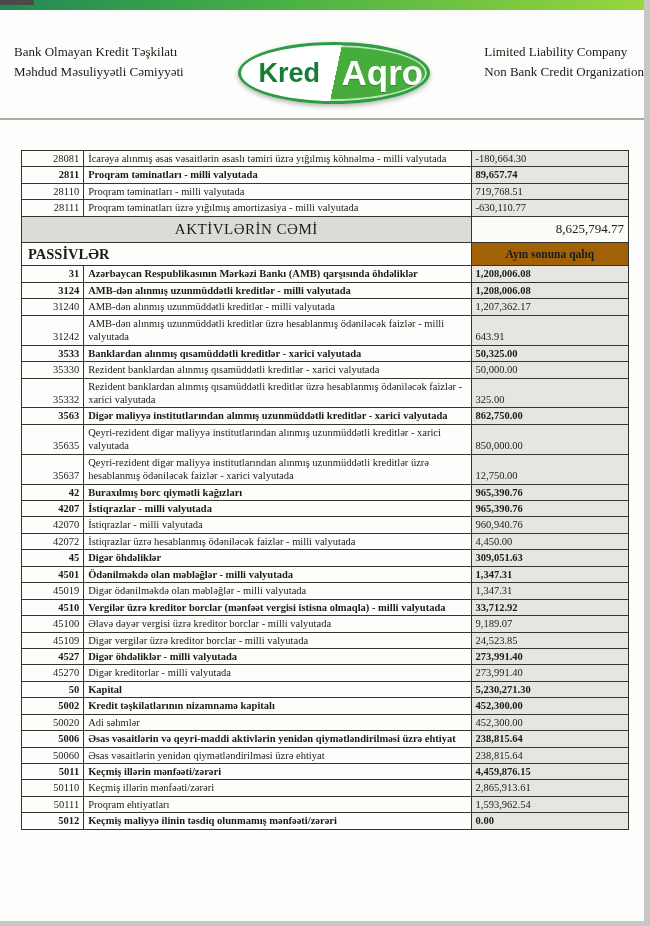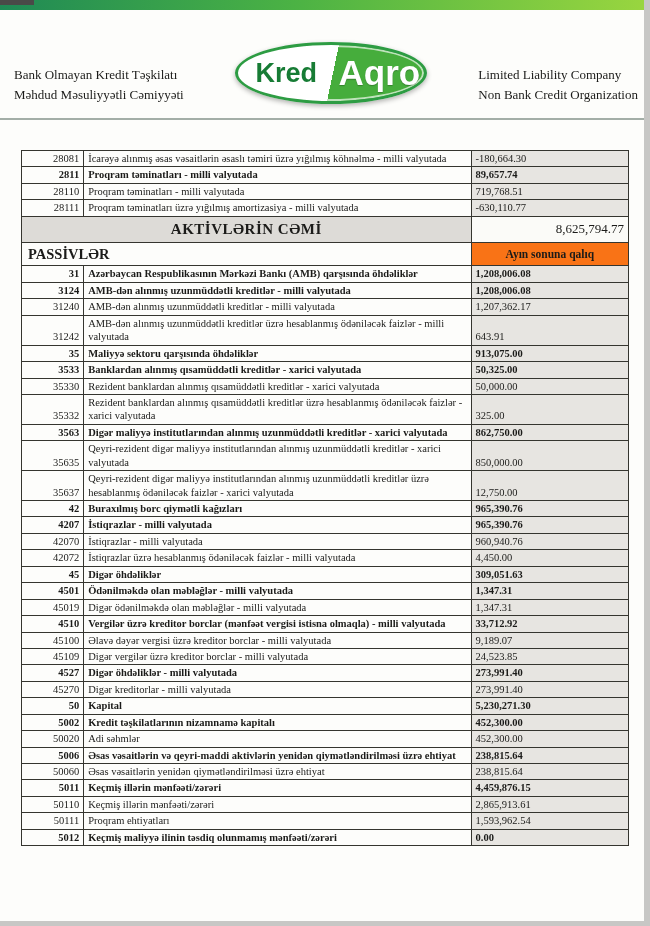--- a/index.html
+++ b/index.html
@@ -13,22 +13,22 @@
     background:linear-gradient(90deg,
       var(--c-top_bar_left,#1f8a55) 0%,
       var(--c-top_bar_mid,#4bb244) 45%,
       var(--c-top_bar_right,#9ad63f) 100%);
   }
   .corner-mark{position:absolute;top:0;left:0;width:34px;height:5px;background:#4a4a48;}
   .edge-right{position:absolute;top:0;right:0;width:6px;height:100%;background:#c7c7c5;}
   .edge-bottom{position:absolute;bottom:0;left:0;width:100%;height:5px;background:#c7c7c5;}
 
   .header{
-    display:flex;align-items:flex-end;justify-content:space-between;
-    padding:42px 12px 0 14px;
+    display:flex;align-items:flex-start;justify-content:space-between;
+    padding:42px 6px 0 14px;
   }
   .header-left,.header-right{font-size:13px;line-height:1.5;white-space:nowrap;}
   .logo{
     width:186px;height:56px;flex:0 0 auto;
     border-radius:50%;
     border:3px solid #2d9c43;
     box-shadow:0 2px 5px rgba(0,0,0,.3), inset 0 0 0 2px rgba(255,255,255,.65);
     background:linear-gradient(102deg,#ffffff 0 51%,var(--c-logo_green,#46ad3c) 51%);
     display:flex;align-items:center;
     font-family:"Liberation Sans", sans-serif;font-weight:bold;
@@ -45,26 +45,26 @@
     border:1px solid #35352f;
     padding:1px 4px;vertical-align:bottom;line-height:1.28;
     overflow:hidden;
   }
   td.code{text-align:right;}
   td.desc{text-align:left;}
   td.value{text-align:left;background:var(--c-value_cell_bg,#e7e5e1);}
   tr.bold td{font-weight:bold;}
 
   .totals-label{
-    text-align:center;font-weight:bold;font-size:15px;letter-spacing:.5px;
+    text-align:center;font-weight:normal;font-size:15px;letter-spacing:.5px;
     background:var(--c-total_cell_bg,#dddbd7);padding:3px 4px;vertical-align:middle;
   }
   .totals-value{text-align:right;font-size:13px;background:#fbfbf8;vertical-align:middle;}
   .passiv-label{font-weight:bold;font-size:14.5px;padding:2px 4px 2px 6px;vertical-align:middle;}
-  .passiv-value-header{font-weight:bold;font-size:11.5px;text-align:center;background:#f97316;vertical-align:middle;}
+  .passiv-value-header{font-weight:bold;font-size:11.5px;text-align:center;background:#a16207;vertical-align:middle;}
 </style>
 </head>
 <body>
 
 <div class="page">
   <div class="topbar"></div>
   <div class="corner-mark"></div>
 
   <div class="header">
     <div class="header-left">
@@ -137,25 +137,20 @@
             <td class="code">31240</td>
             <td class="desc">AMB-dən alınmış uzunmüddətli kreditlər - milli valyutada</td>
             <td class="value">1,207,362.17</td>
           </tr>
           <tr>
             <td class="code">31242</td>
             <td class="desc">AMB-dən alınmış uzunmüddətli kreditlər üzrə hesablanmış ödəniləcək faizlər - milli valyutada</td>
             <td class="value">643.91</td>
           </tr>
           <tr class="bold">
-            <td class="code">35</td>
-            <td class="desc">Maliyyə sektoru qarşısında öhdəliklər</td>
-            <td class="value">913,075.00</td>
-          </tr>
-          <tr class="bold">
             <td class="code">3533</td>
             <td class="desc">Banklardan alınmış qısamüddətli kreditlər - xarici valyutada</td>
             <td class="value">50,325.00</td>
           </tr>
           <tr>
             <td class="code">35330</td>
             <td class="desc">Rezident banklardan alınmış qısamüddətli kreditlər - xarici valyutada</td>
             <td class="value">50,000.00</td>
           </tr>
           <tr>

